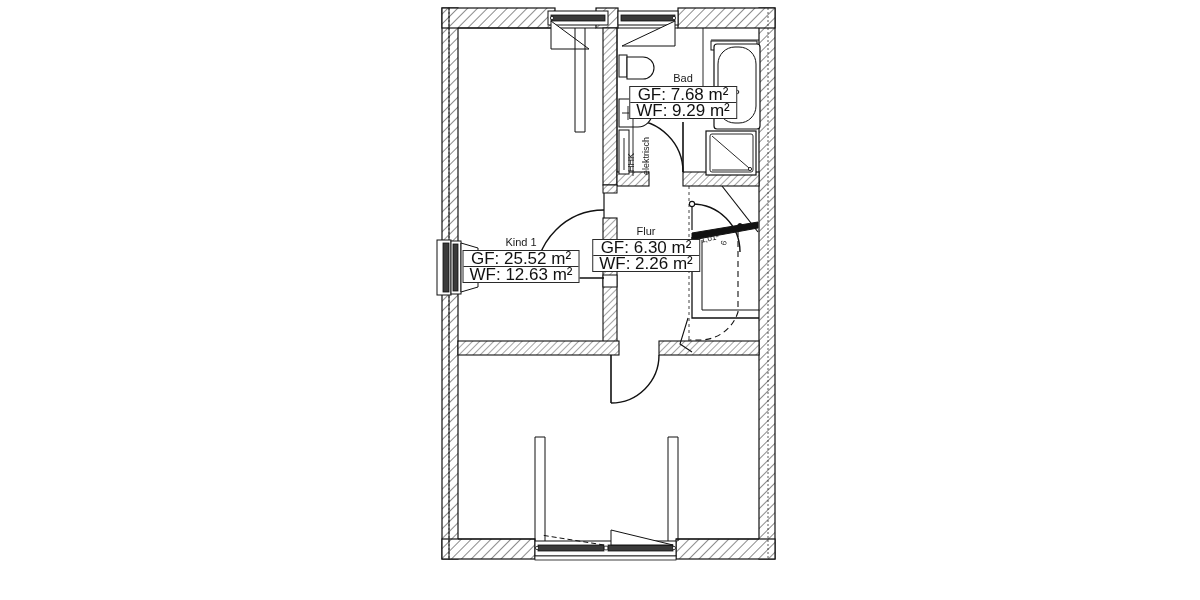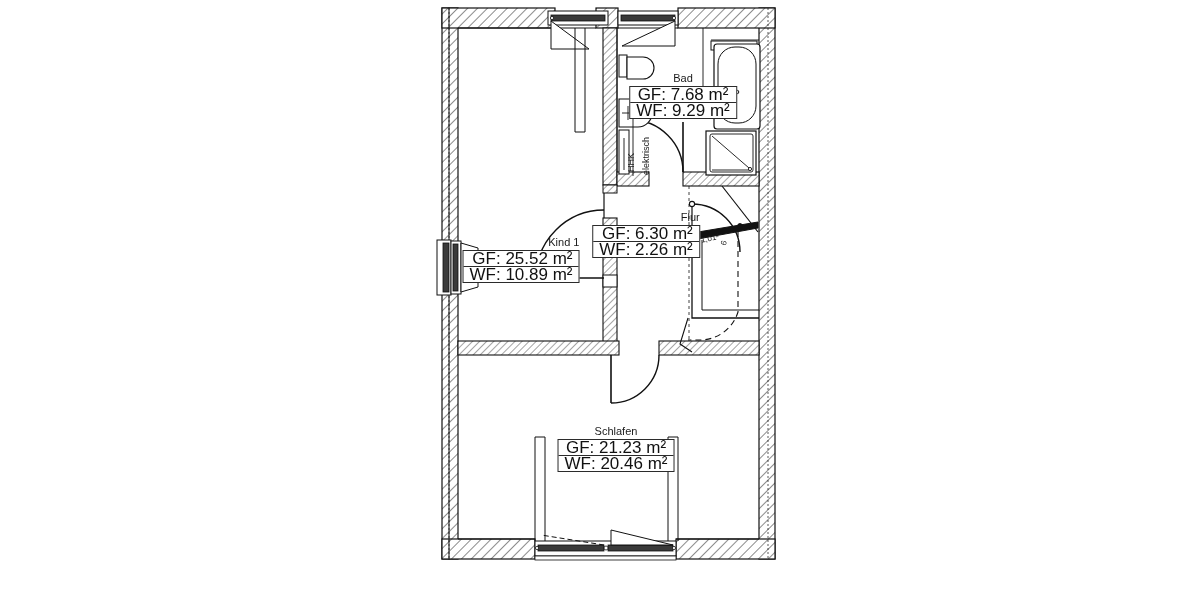--- a/index.html
+++ b/index.html
@@ -193,50 +193,43 @@
       <line x1="668" y1="437" x2="668" y2="541" stroke="#111" stroke-width="1"></line>
       <line x1="678" y1="437" x2="678" y2="541" stroke="#111" stroke-width="1"></line>
       <line x1="668" y1="437" x2="678" y2="437" stroke="#111" stroke-width="1"></line>
 
       <line x1="617" y1="28" x2="617" y2="172" stroke="#111" stroke-width="0.9"></line>
       <line x1="703" y1="28" x2="703" y2="110" stroke="#111" stroke-width="0.9"></line>
       <line x1="759" y1="40" x2="711" y2="40" stroke="#111" stroke-width="0.9"></line>
     </g>
   </svg>
 
-  <div class="rmlabel" style="left:521px;top:236px;text-align:right;">
+  <div class="rmlabel" style="left:521px;top:236px;">
     <div class="rmname">Kind 1</div>
     <div class="rmbox">
       <div class="rmrow top">GF: 25.52 m²</div>
-      <div class="rmrow">WF: 10.89 m²</div>
+      <div class="rmrow">WF: 12.63 m²</div>
     </div>
   </div>
 
   <div class="rmlabel" style="left:683px;top:72px;">
     <div class="rmname">Bad</div>
     <div class="rmbox">
       <div class="rmrow top">GF: 7.68 m²</div>
       <div class="rmrow">WF: 9.29 m²</div>
     </div>
   </div>
 
-  <div class="rmlabel" style="left:646px;top:211px;text-align:right;">
+  <div class="rmlabel" style="left:646px;top:225px;">
     <div class="rmname">Flur</div>
     <div class="rmbox">
       <div class="rmrow top">GF: 6.30 m²</div>
       <div class="rmrow">WF: 2.26 m²</div>
     </div>
   </div>
 
-  <div class="rmlabel" style="left:616px;top:425px;">
-    <div class="rmname">Schlafen</div>
-    <div class="rmbox">
-      <div class="rmrow top">GF: 21.23 m²</div>
-      <div class="rmrow">WF: 20.46 m²</div>
-    </div>
-  </div>
 
   <div class="vlabel" style="left:626px;top:172px;">HHK</div>
   <div class="vlabel" style="left:641px;top:175px;">elektrisch</div>
   <div class="vlabel" style="left:700px;top:236px;transform:rotate(-12deg);font-size:8px;">1,01²</div>
   <div class="vlabel" style="left:719px;top:244px;transform:rotate(-75deg);font-size:8px;">6</div>
 
 </div>
 
 </body></html>

